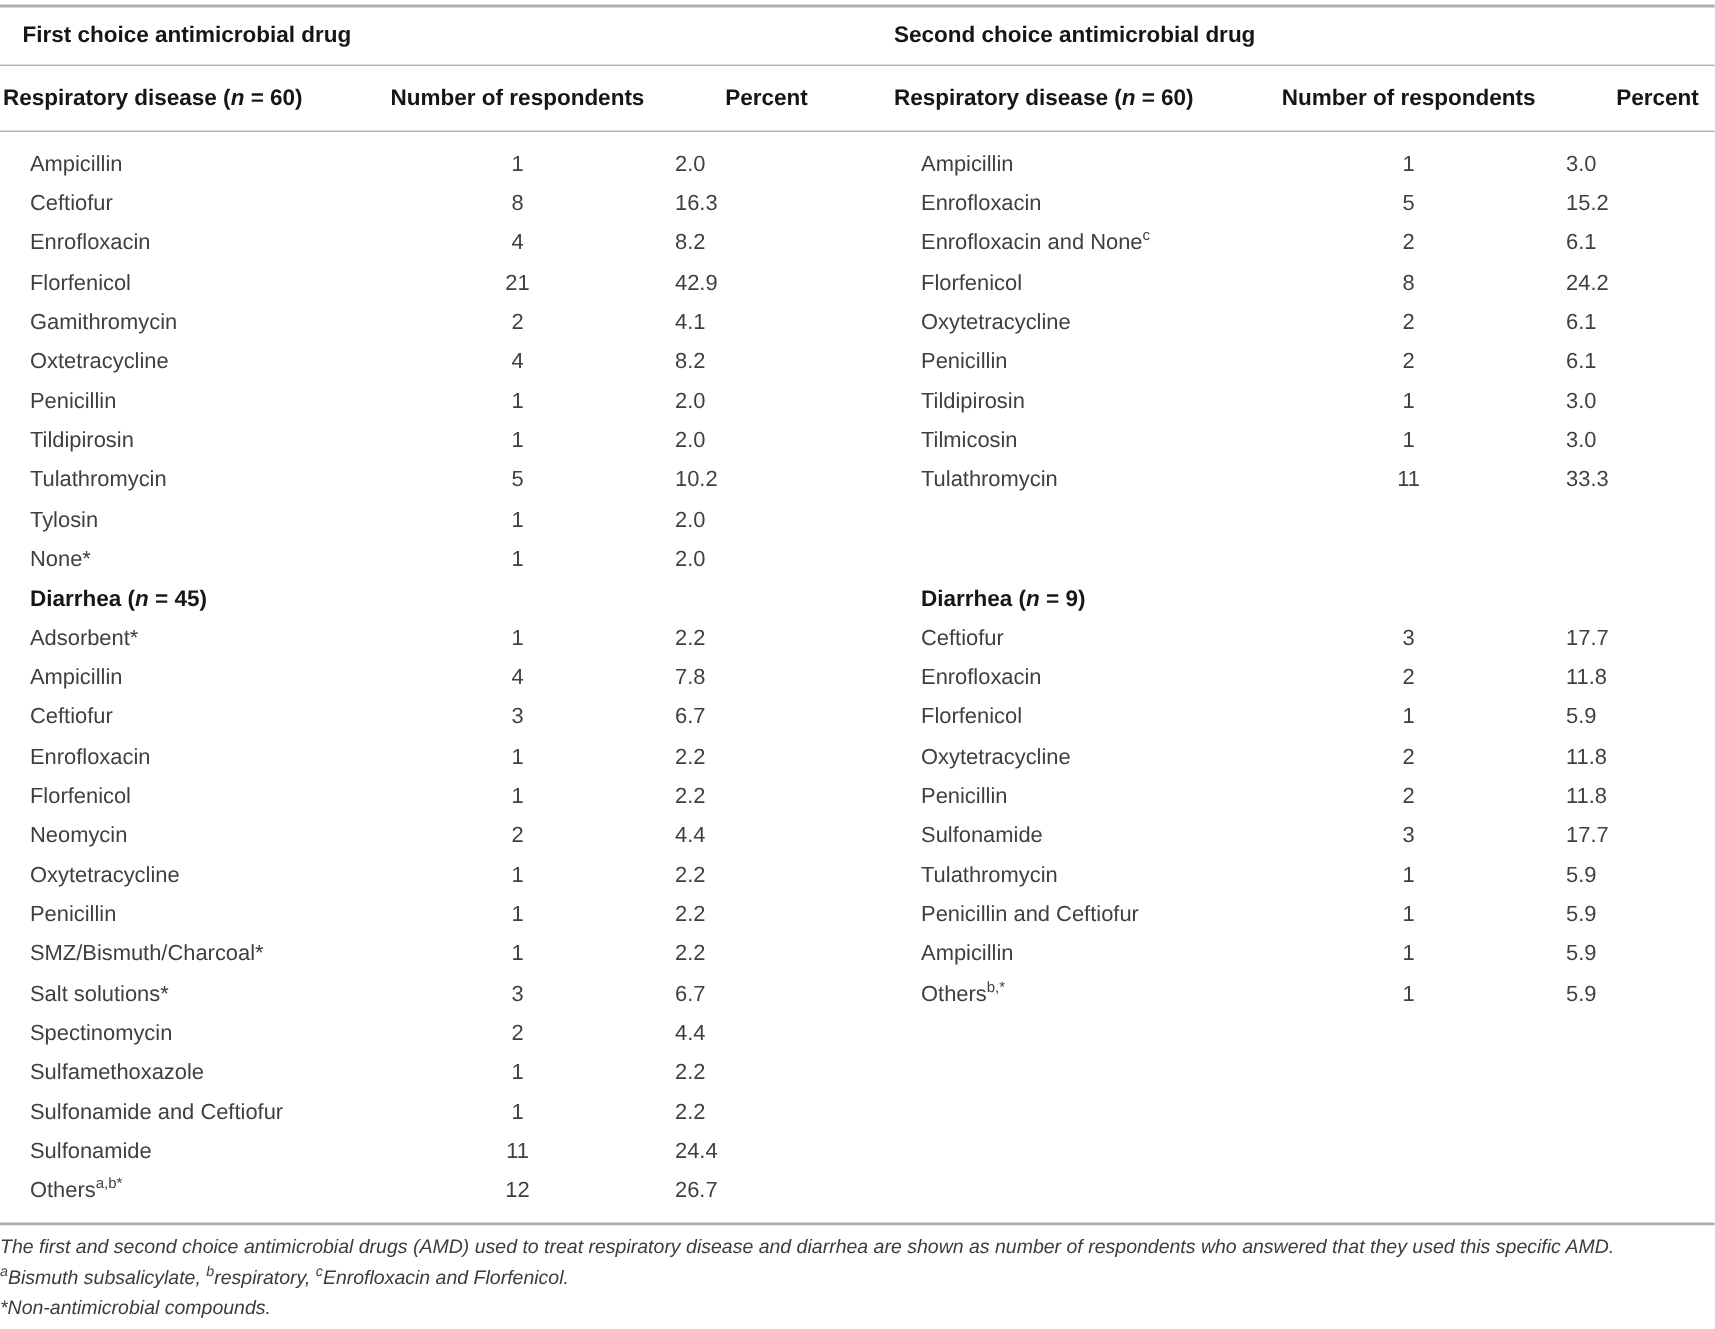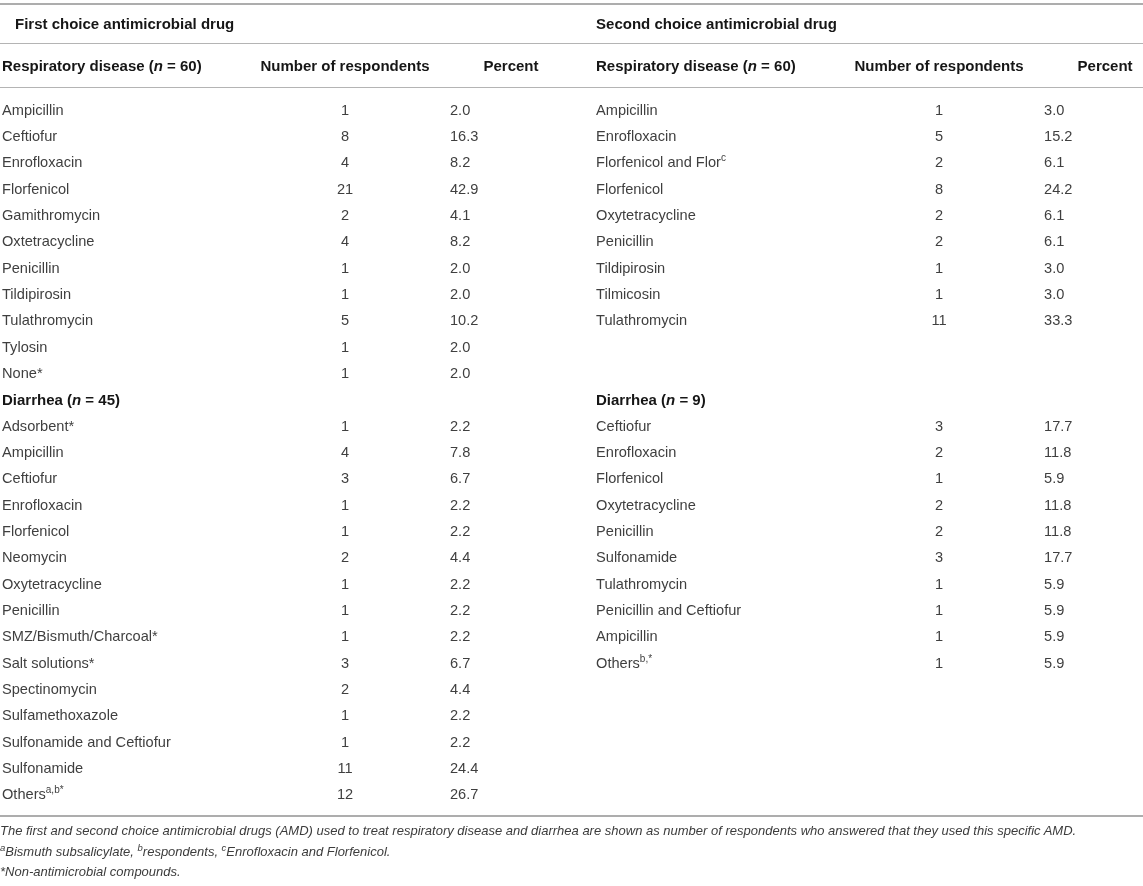--- a/index.html
+++ b/index.html
@@ -44,21 +44,21 @@
 
   tbody td {
     height: 26.33px;
     font-size: 14.6px;
     padding: 0;
     white-space: nowrap;
     vertical-align: middle;
   }
   tbody tr:first-child td { padding-top: 9px; }
   tbody tr:last-child  td { padding-bottom: 8px; margin-left: 37px; }
-  td.name { text-align: left; padding-left: 2px; }
+  td.name { text-align: left; padding-left: 20px; }
   td.num  { text-align: center; }
   td.pct  { text-align: left; }
   td.section {
     font-weight: bold;
     color: #161616;
     font-size: 15px;
     margin-top: 28px;
   }
   sup {
     font-size: 10px;
@@ -123,21 +123,21 @@
           <td></td>
           <td class="name"><span>Enrofloxacin</span></td>
           <td class="num">5</td>
           <td class="pct">15.2</td>
         </tr>
         <tr>
           <td class="name"><span>Enrofloxacin</span></td>
           <td class="num">4</td>
           <td class="pct">8.2</td>
           <td></td>
-          <td class="name"><span>Florfenicol and Flor</span><sup>c</sup></td>
+          <td class="name"><span>Enrofloxacin and None</span><sup>c</sup></td>
           <td class="num">2</td>
           <td class="pct">6.1</td>
         </tr>
         <tr>
           <td class="name"><span>Florfenicol</span></td>
           <td class="num">21</td>
           <td class="pct">42.9</td>
           <td></td>
           <td class="name"><span>Florfenicol</span></td>
           <td class="num">8</td>
@@ -349,15 +349,15 @@
           <td class="name"></td>
           <td class="num"></td>
           <td class="pct"></td>
         </tr>
       </tbody>
   </table>
 </div>
 
 <div class="footnotes">
   <div><span>The first and second choice antimicrobial drugs (AMD) used to treat respiratory disease and diarrhea are shown as number of respondents who answered that they used this specific AMD.</span></div>
-  <div><sup>a</sup><span>Bismuth subsalicylate, </span><sup>b</sup><span>respondents, </span><sup>c</sup><span>Enrofloxacin and Florfenicol.</span></div>
+  <div><sup>a</sup><span>Bismuth subsalicylate, </span><sup>b</sup><span>respiratory, </span><sup>c</sup><span>Enrofloxacin and Florfenicol.</span></div>
   <div><span>*Non-antimicrobial compounds.</span></div>
 </div>
 
 </body></html>

